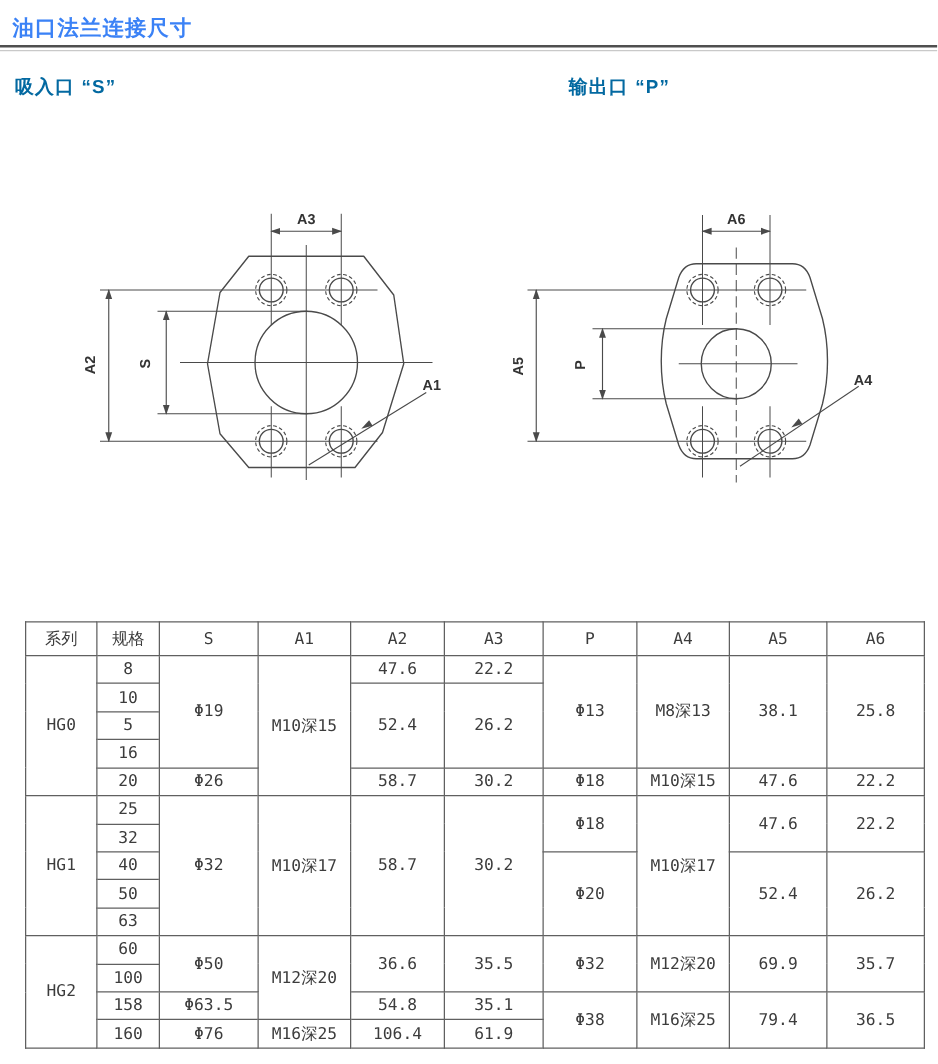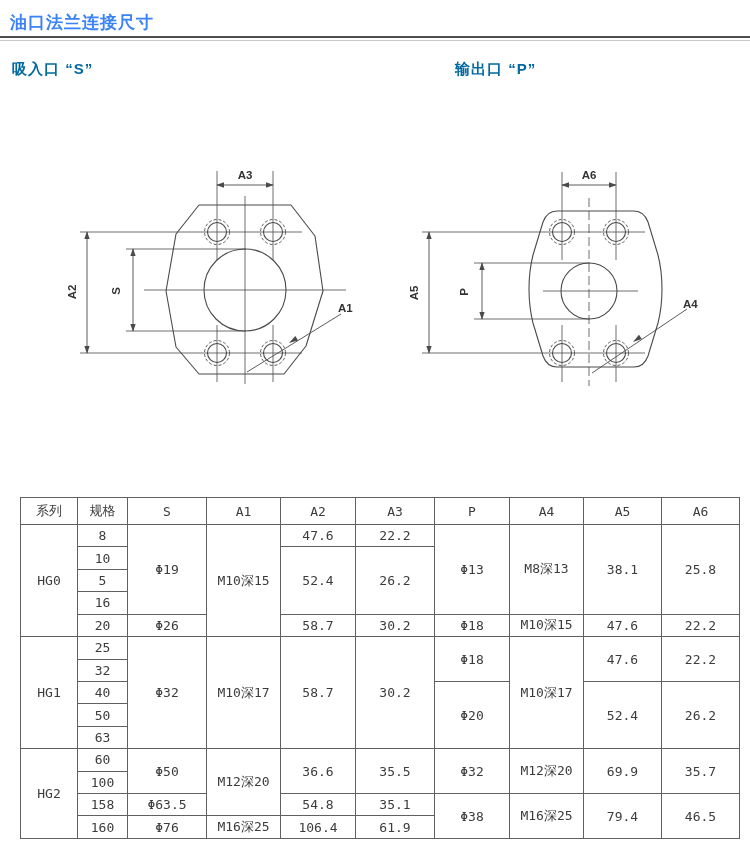--- a/index.html
+++ b/index.html
@@ -241,21 +241,21 @@
           <td>100</td>
         </tr>
         <tr>
           <td>158</td>
           <td>Φ63.5</td>
           <td>54.8</td>
           <td>35.1</td>
           <td rowspan="2">Φ38</td>
           <td rowspan="2">M16深25</td>
           <td rowspan="2">79.4</td>
-          <td rowspan="2">46.5</td>
+          <td rowspan="2">36.5</td>
         </tr>
         <tr>
           <td>160</td>
           <td>Φ76</td>
           <td>M16深25</td>
           <td>106.4</td>
           <td>61.9</td>
         </tr>
       </tbody>
   </table>

